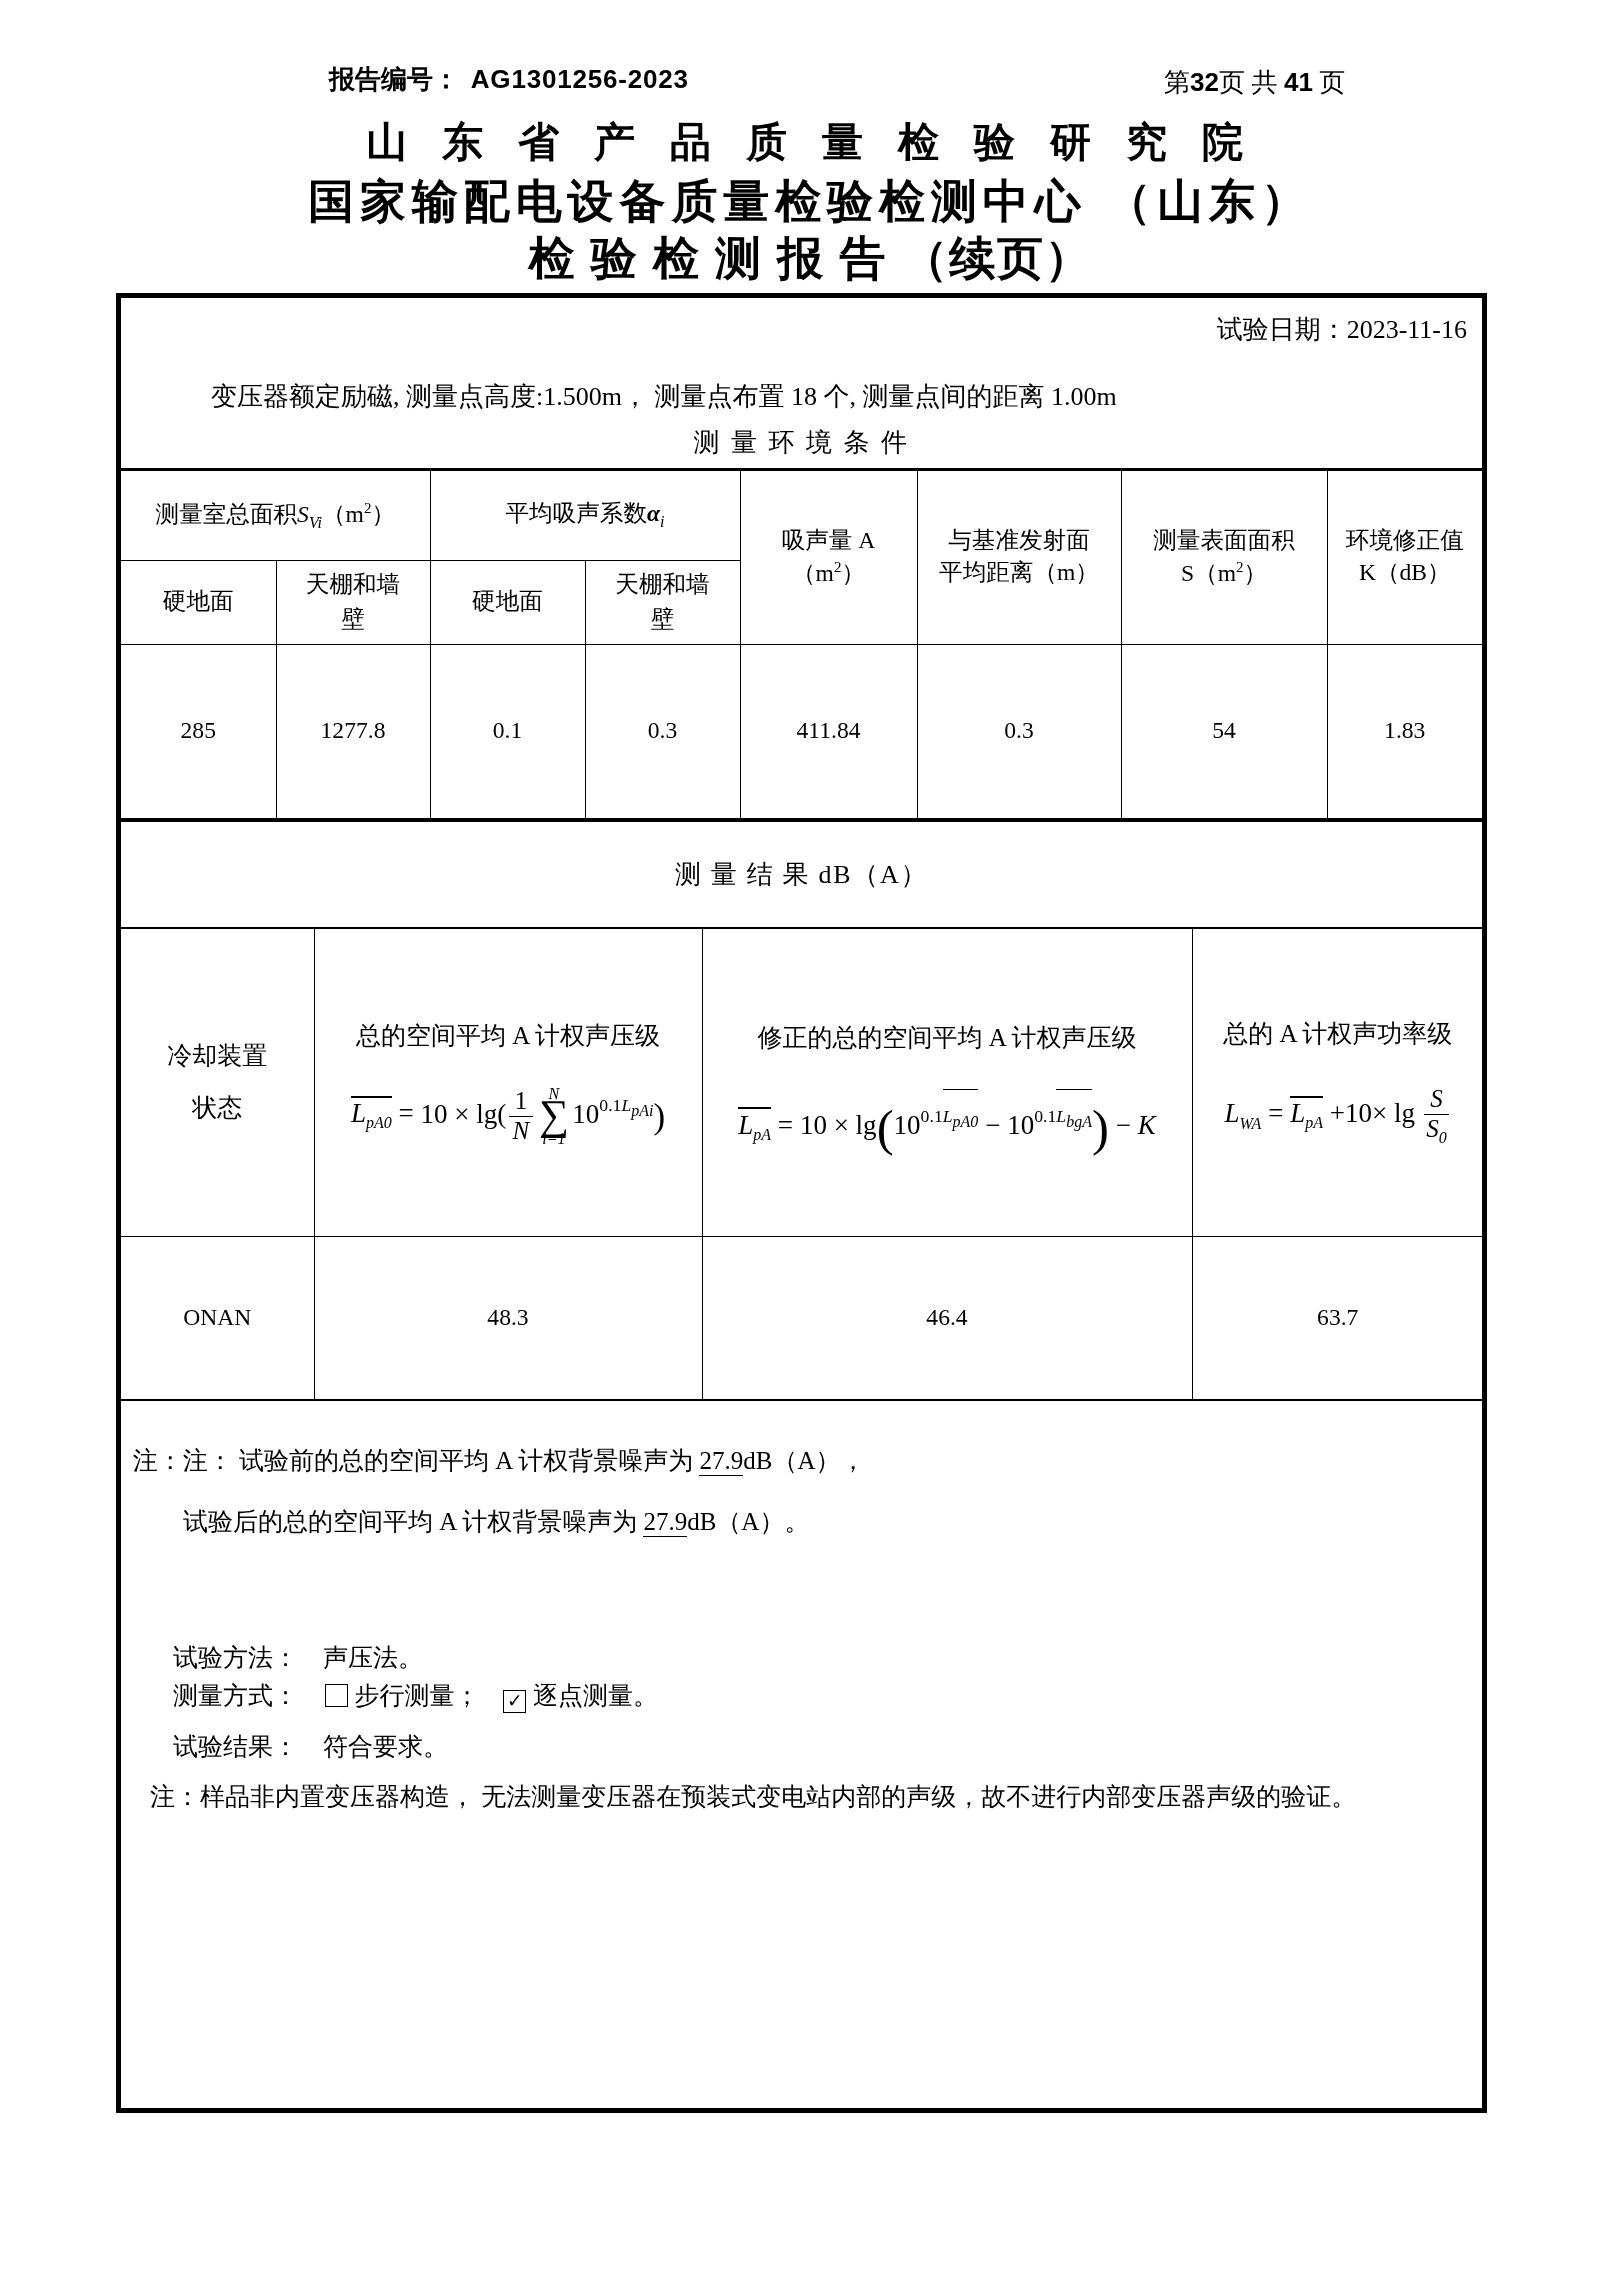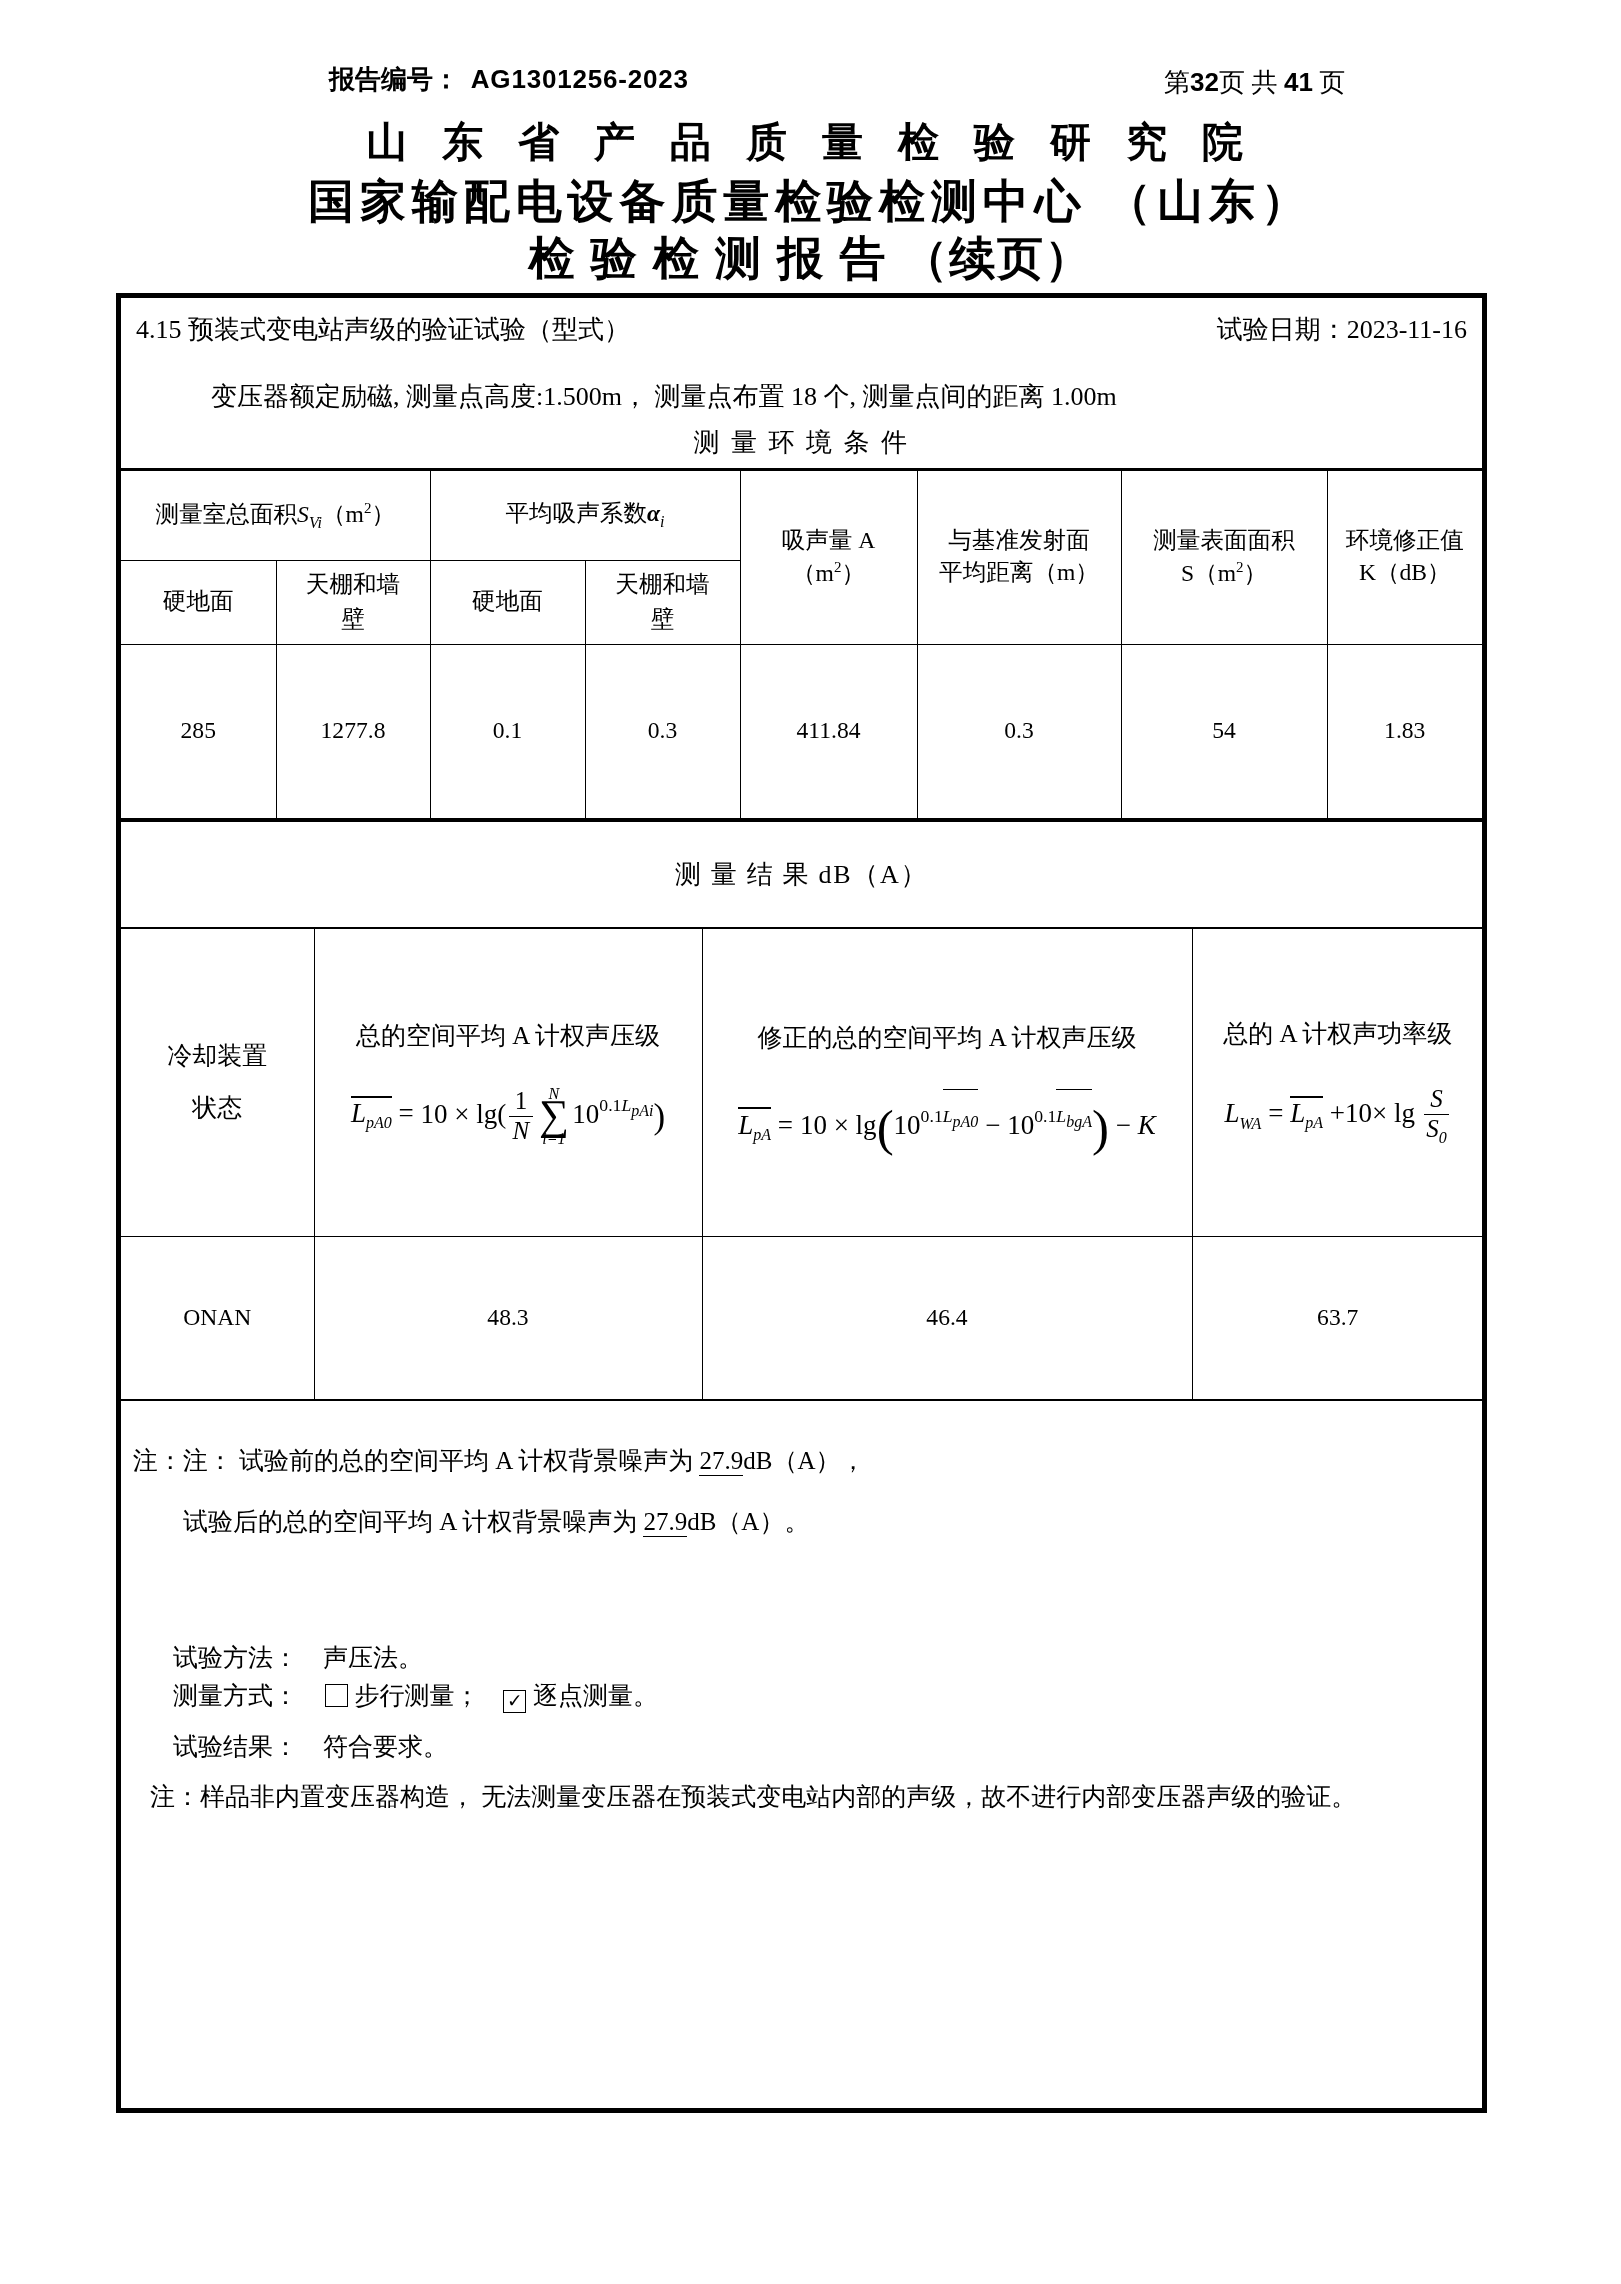--- a/index.html
+++ b/index.html
@@ -98,21 +98,20 @@
     <span>第</span><span class="num">32</span><span>页  共 </span><span class="num">41</span><span> 页</span>
   </div>
 
   <div class="title t1">山 东 省 产 品 质 量 检 验 研 究 院</div>
   <div class="title t2">国家输配电设备质量检验检测中心 （山东）</div>
   <div class="title t3">检 验 检 测 报 告 （续页）</div>
 
   <div class="box">
 
     <div class="sec">
-      <div class="clause">4.15 预装式变电站声级的验证试验（型式）</div>
       <div class="date">
         <span>试验日期：</span><span>2023-11-16</span>
       </div>
       <div class="cond">变压器额定励磁, 测量点高度:1.500m， 测量点布置 18 个, 测量点间的距离 1.00m</div>
       <div class="envt">测 量 环 境 条 件</div>
     </div>
 
     <div class="envwrap">
       <table class="grid">
         <colgroup>

